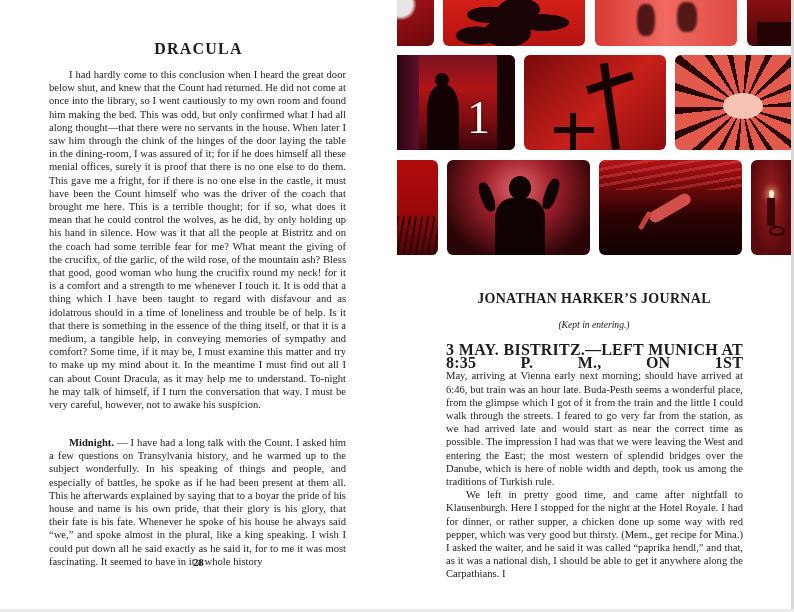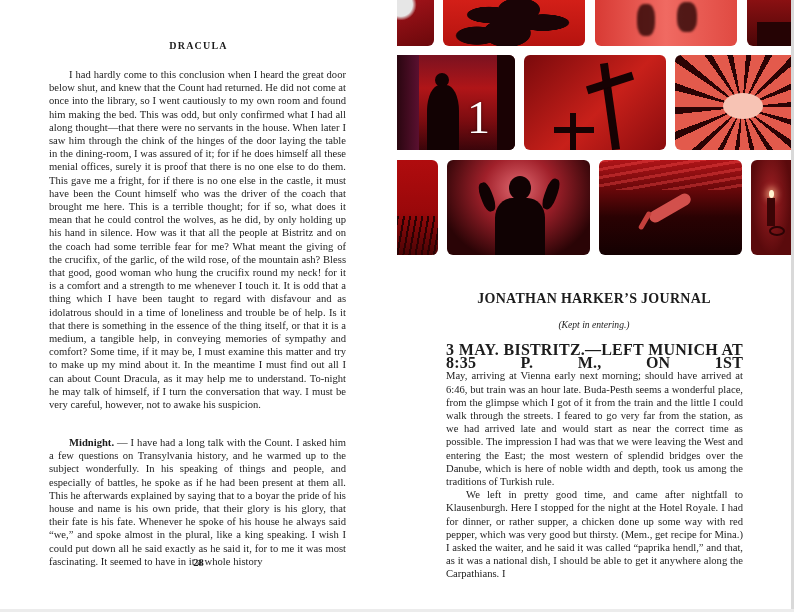--- a/index.html
+++ b/index.html
@@ -7,21 +7,21 @@
   body { position: relative; font-family: "Liberation Serif", "DejaVu Serif", serif; color: #1c1c1c; }
 
   .page { position: absolute; top: 0; height: 612px; background: #fff; overflow: hidden; }
   .page-left { left: 0; width: 397px; }
   .page-right { left: 397px; width: 394px; }
   .edge-strip { position: absolute; top: 0; left: 791px; width: 3px; height: 612px; background: #d9d9d9; }
   .bottom-strip { position: absolute; left: 0; top: 609px; width: 794px; height: 3px; background: #ececec; }
 
   .running-head {
     position: absolute; top: 40px; left: 0; width: 397px; text-align: center;
-    font-weight: bold; font-size: 10px; letter-spacing: 1.2px;
+    font-weight: bold; font-size: 16px; letter-spacing: 1.2px;
   }
   .body-text {
     position: absolute; left: 49px; width: 297px;
     font-size: 10.6px; line-height: 13.2px; text-align: justify;
     hyphens: none;
   }
   .body-text p { margin: 0; }
   .indent { text-indent: 20px; }
   .left-block-1 { top: 68px; }
   .left-block-2 { top: 436px; }

